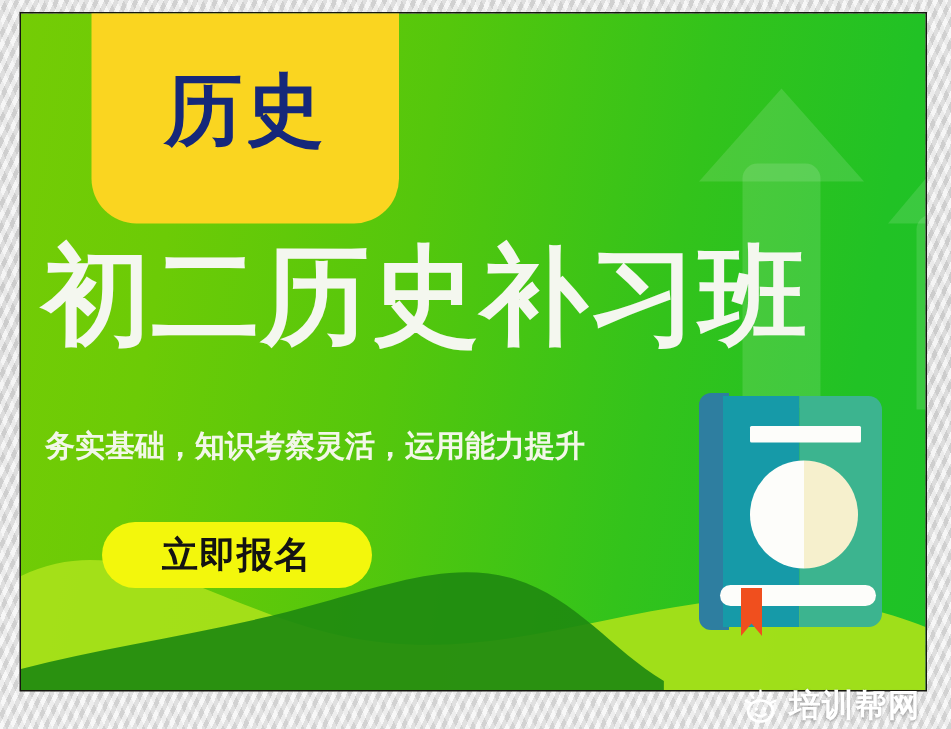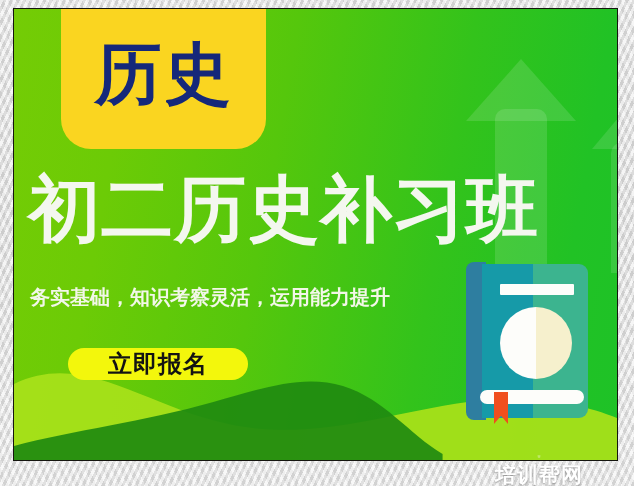--- a/index.html
+++ b/index.html
@@ -102,32 +102,32 @@
     height: 142px;
     background: #fad520;
     border-radius: 0 0 30px 30px;
     display: flex;
     align-items: center;
     justify-content: center;
   }
   #subject-badge-label {
     font-family: "DejaVu Sans", "Liberation Sans", sans-serif;
     font-weight: 700;
-    font-size: 67px;
+    font-size: 52px;
     line-height: 1;
     letter-spacing: 2px;
     color: #15287a;
     padding-bottom: 8px;
   }
 
   
   #headline {
     position: absolute;
     left: 14px;
-    top: 164px;
+    top: 152px;
     width: 576px;
     font-weight: 700;
     font-size: 72px;
     line-height: 1;
     letter-spacing: 1px;
     color: #f4f7ef;
     white-space: nowrap;
   }
 
   
@@ -142,21 +142,21 @@
     color: #f2f7e8;
     white-space: nowrap;
   }
 
   
   #cta-button {
     position: absolute;
     left: 54px;
     top: 339px;
     width: 180px;
-    height: 32px;
+    height: 44px;
     background: #f3f70c;
     border-radius: 23px;
     display: flex;
     align-items: center;
     justify-content: center;
     cursor: pointer;
   }
   #cta-label {
     font-weight: 700;
     font-size: 24px;
@@ -218,21 +218,20 @@
   
   #watermark {
     position: absolute;
     left: 489px;
     top: 455px;
     height: 31px;
     display: flex;
     align-items: center;
     gap: 7px;
     padding: 0 6px;
-    flex-direction: column;
   }
   #watermark-icon { width: 24px; height: 24px; display: block; }
   #watermark-text {
     font-weight: 700;
     font-size: 21px;
     line-height: 1;
     color: #ffffff;
     letter-spacing: 1px;
     text-shadow: 0 1px 2px rgba(0,0,0,.35);
   }

